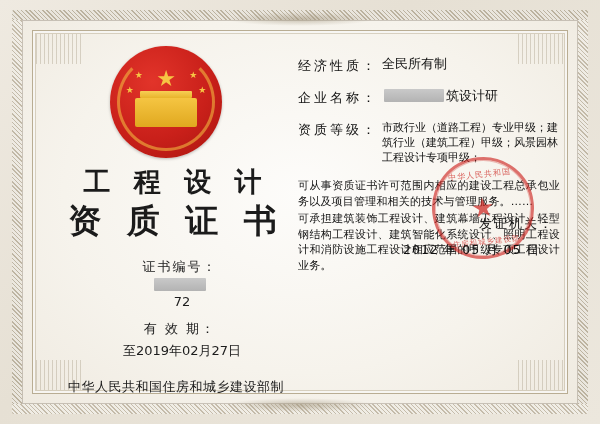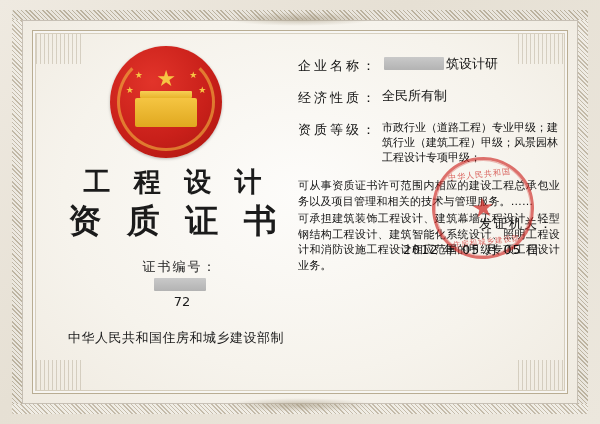--- a/index.html
+++ b/index.html
@@ -368,41 +368,45 @@
       </div>
 
       <div class="left-fields">
 
         <div class="field-row">
           <span class="field-label">证书编号：</span>
           <span class="redacted"></span>
           <span class="field-value">72</span>
         </div>
 
+        <div class="field-row">
+          <span class="field-label">有 效 期：</span>
+          <span class="field-value">至2019年02月27日</span>
+        </div>
 
       </div>
 
       <div class="issuer">中华人民共和国住房和城乡建设部制</div>
     </div>
 
     <div class="right-col">
+
+      <div class="r-row">
+        <span class="r-label">经济性质：</span>
+        <span class="r-value big">全民所有制</span>
+      </div>
 
       <div class="r-row">
         <span class="r-label">企业名称：</span>
         <span class="r-value big">
           <span class="redacted wide"></span><span>筑设计研</span>
         </span>
       </div>
 
       <div class="r-row">
-        <span class="r-label">经济性质：</span>
-        <span class="r-value big">全民所有制</span>
-      </div>
-
-      <div class="r-row">
         <span class="r-label">资质等级：</span>
         <span class="r-value">市政行业（道路工程）专业甲级；建筑行业（建筑工程）甲级；风景园林工程设计专项甲级；</span>
       </div>
 
       <div class="para">可从事资质证书许可范围内相应的建设工程总承包业务以及项目管理和相关的技术与管理服务。……</div>
       <div class="para">可承担建筑装饰工程设计、建筑幕墙工程设计、轻型钢结构工程设计、建筑智能化系统设计、照明工程设计和消防设施工程设计相应范围的甲级专项工程设计业务。</div>
 
       <div class="authority">发证机关：</div>
 
       <div class="seal">

